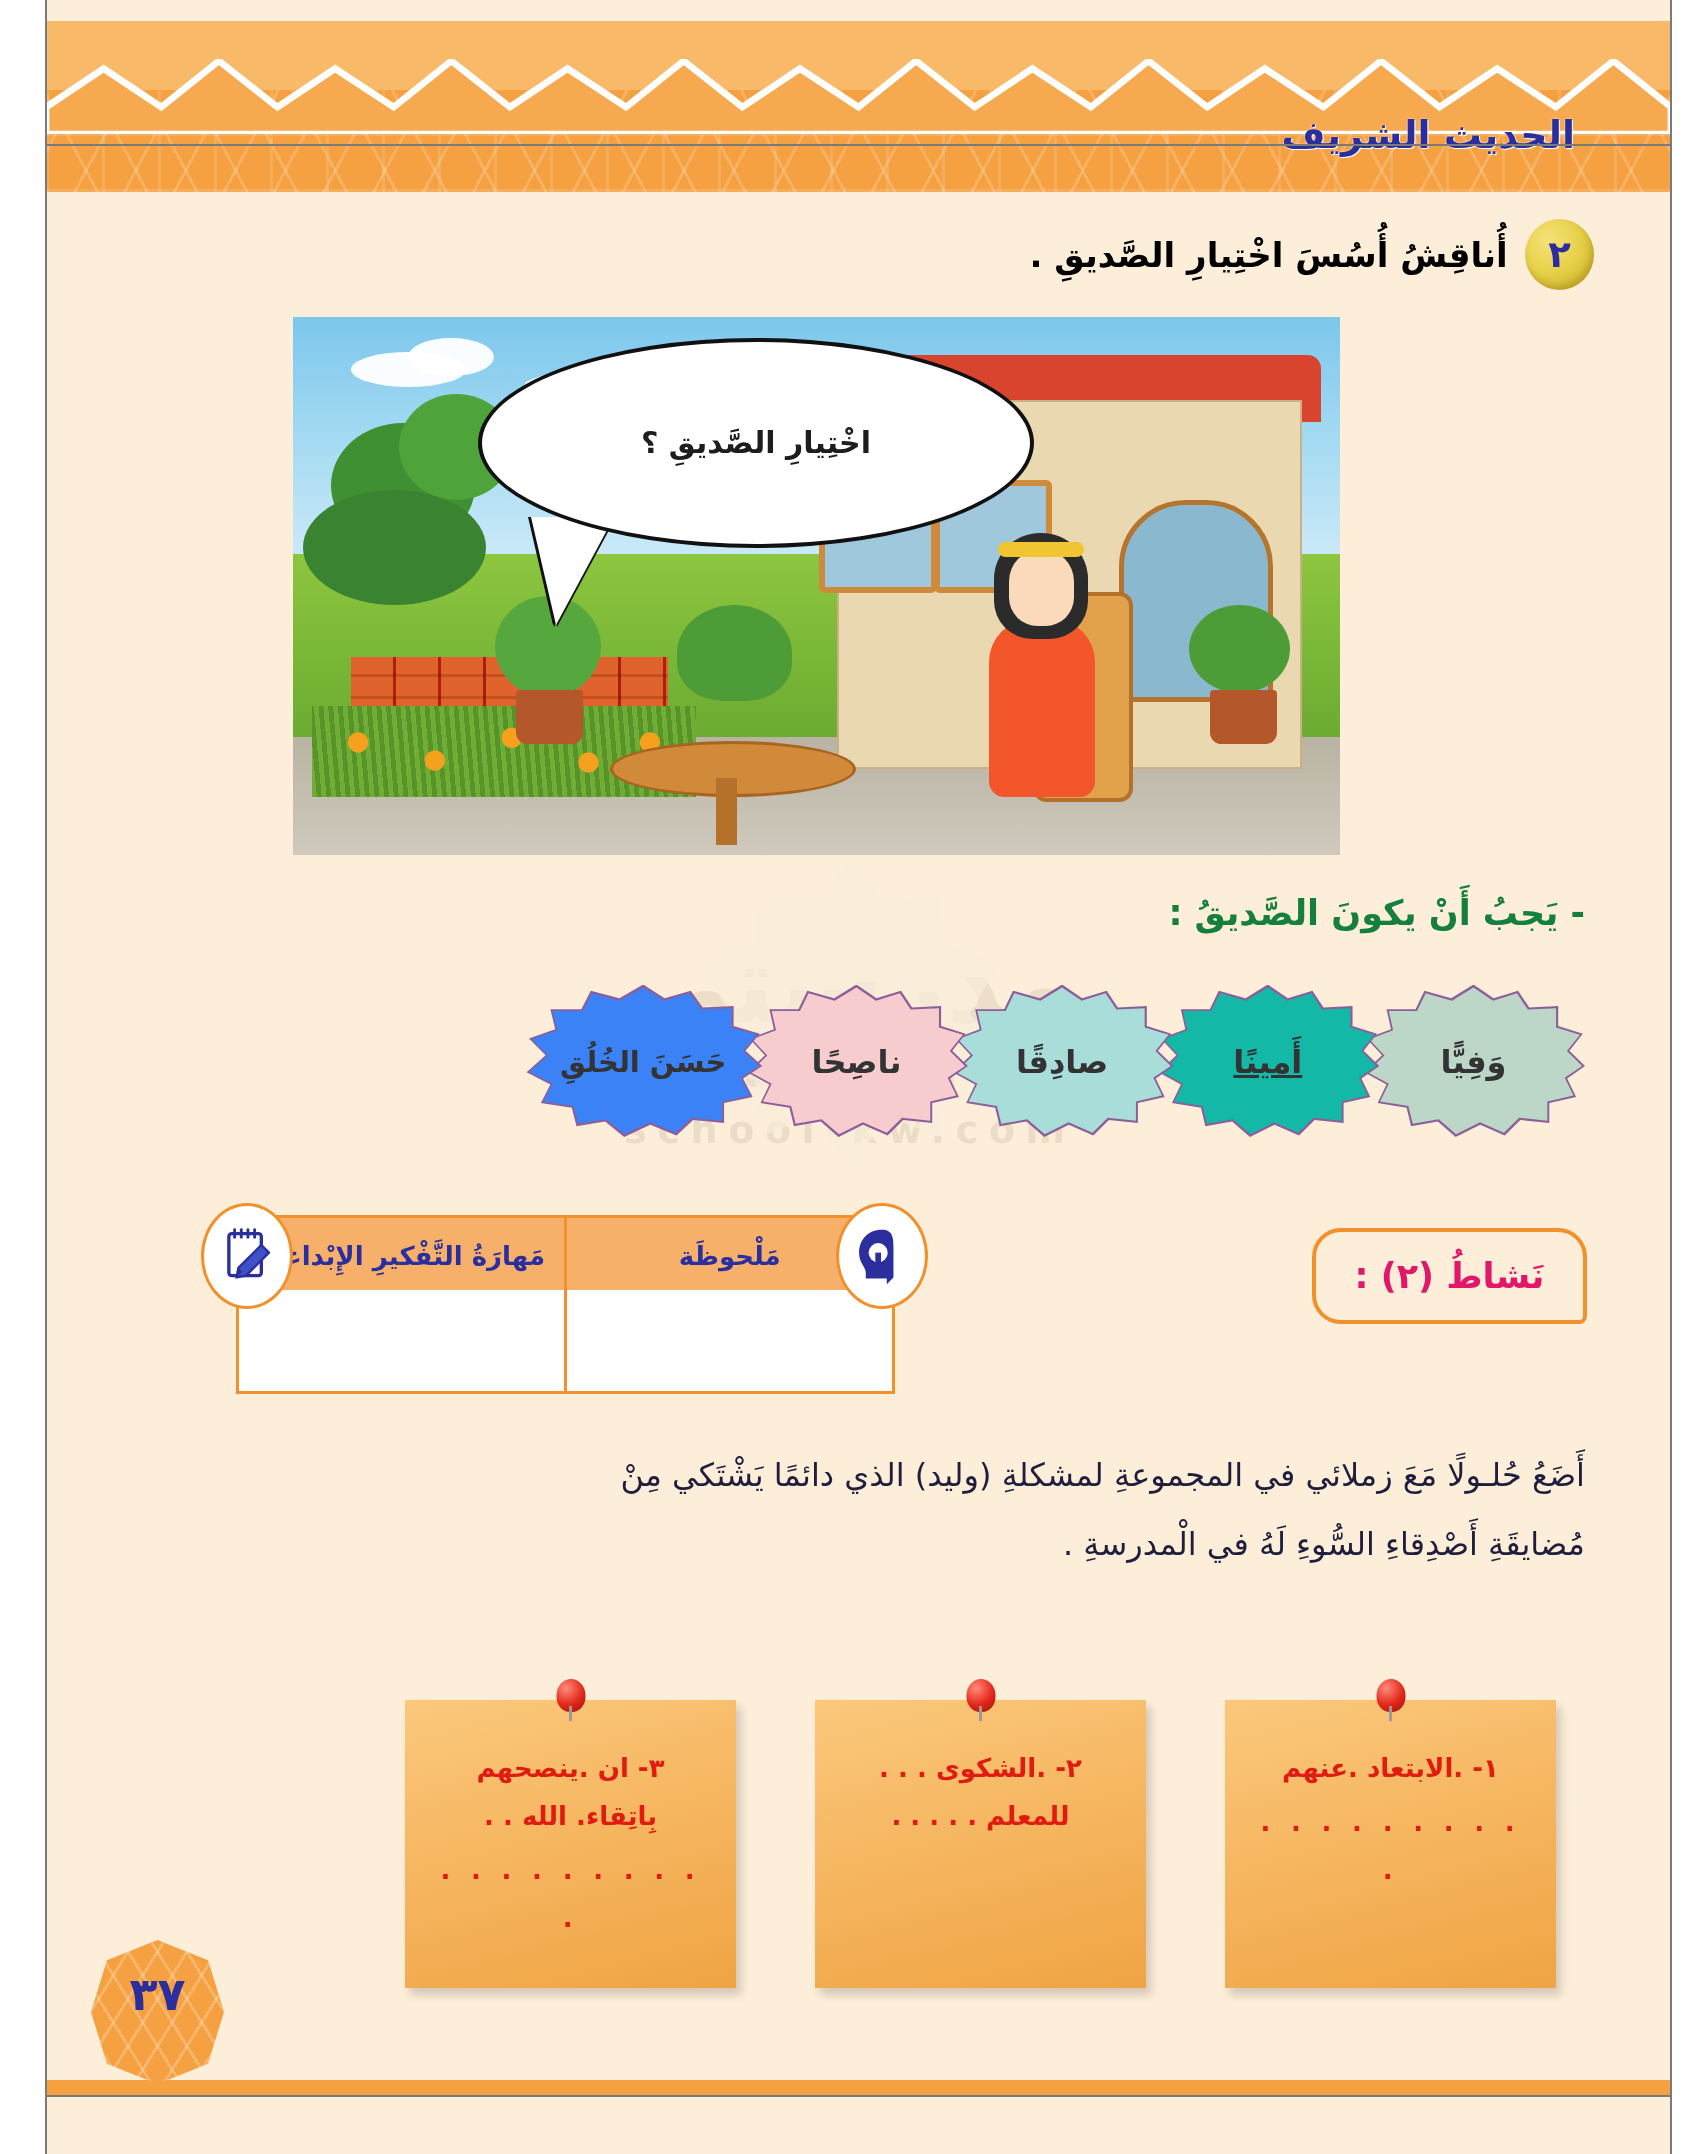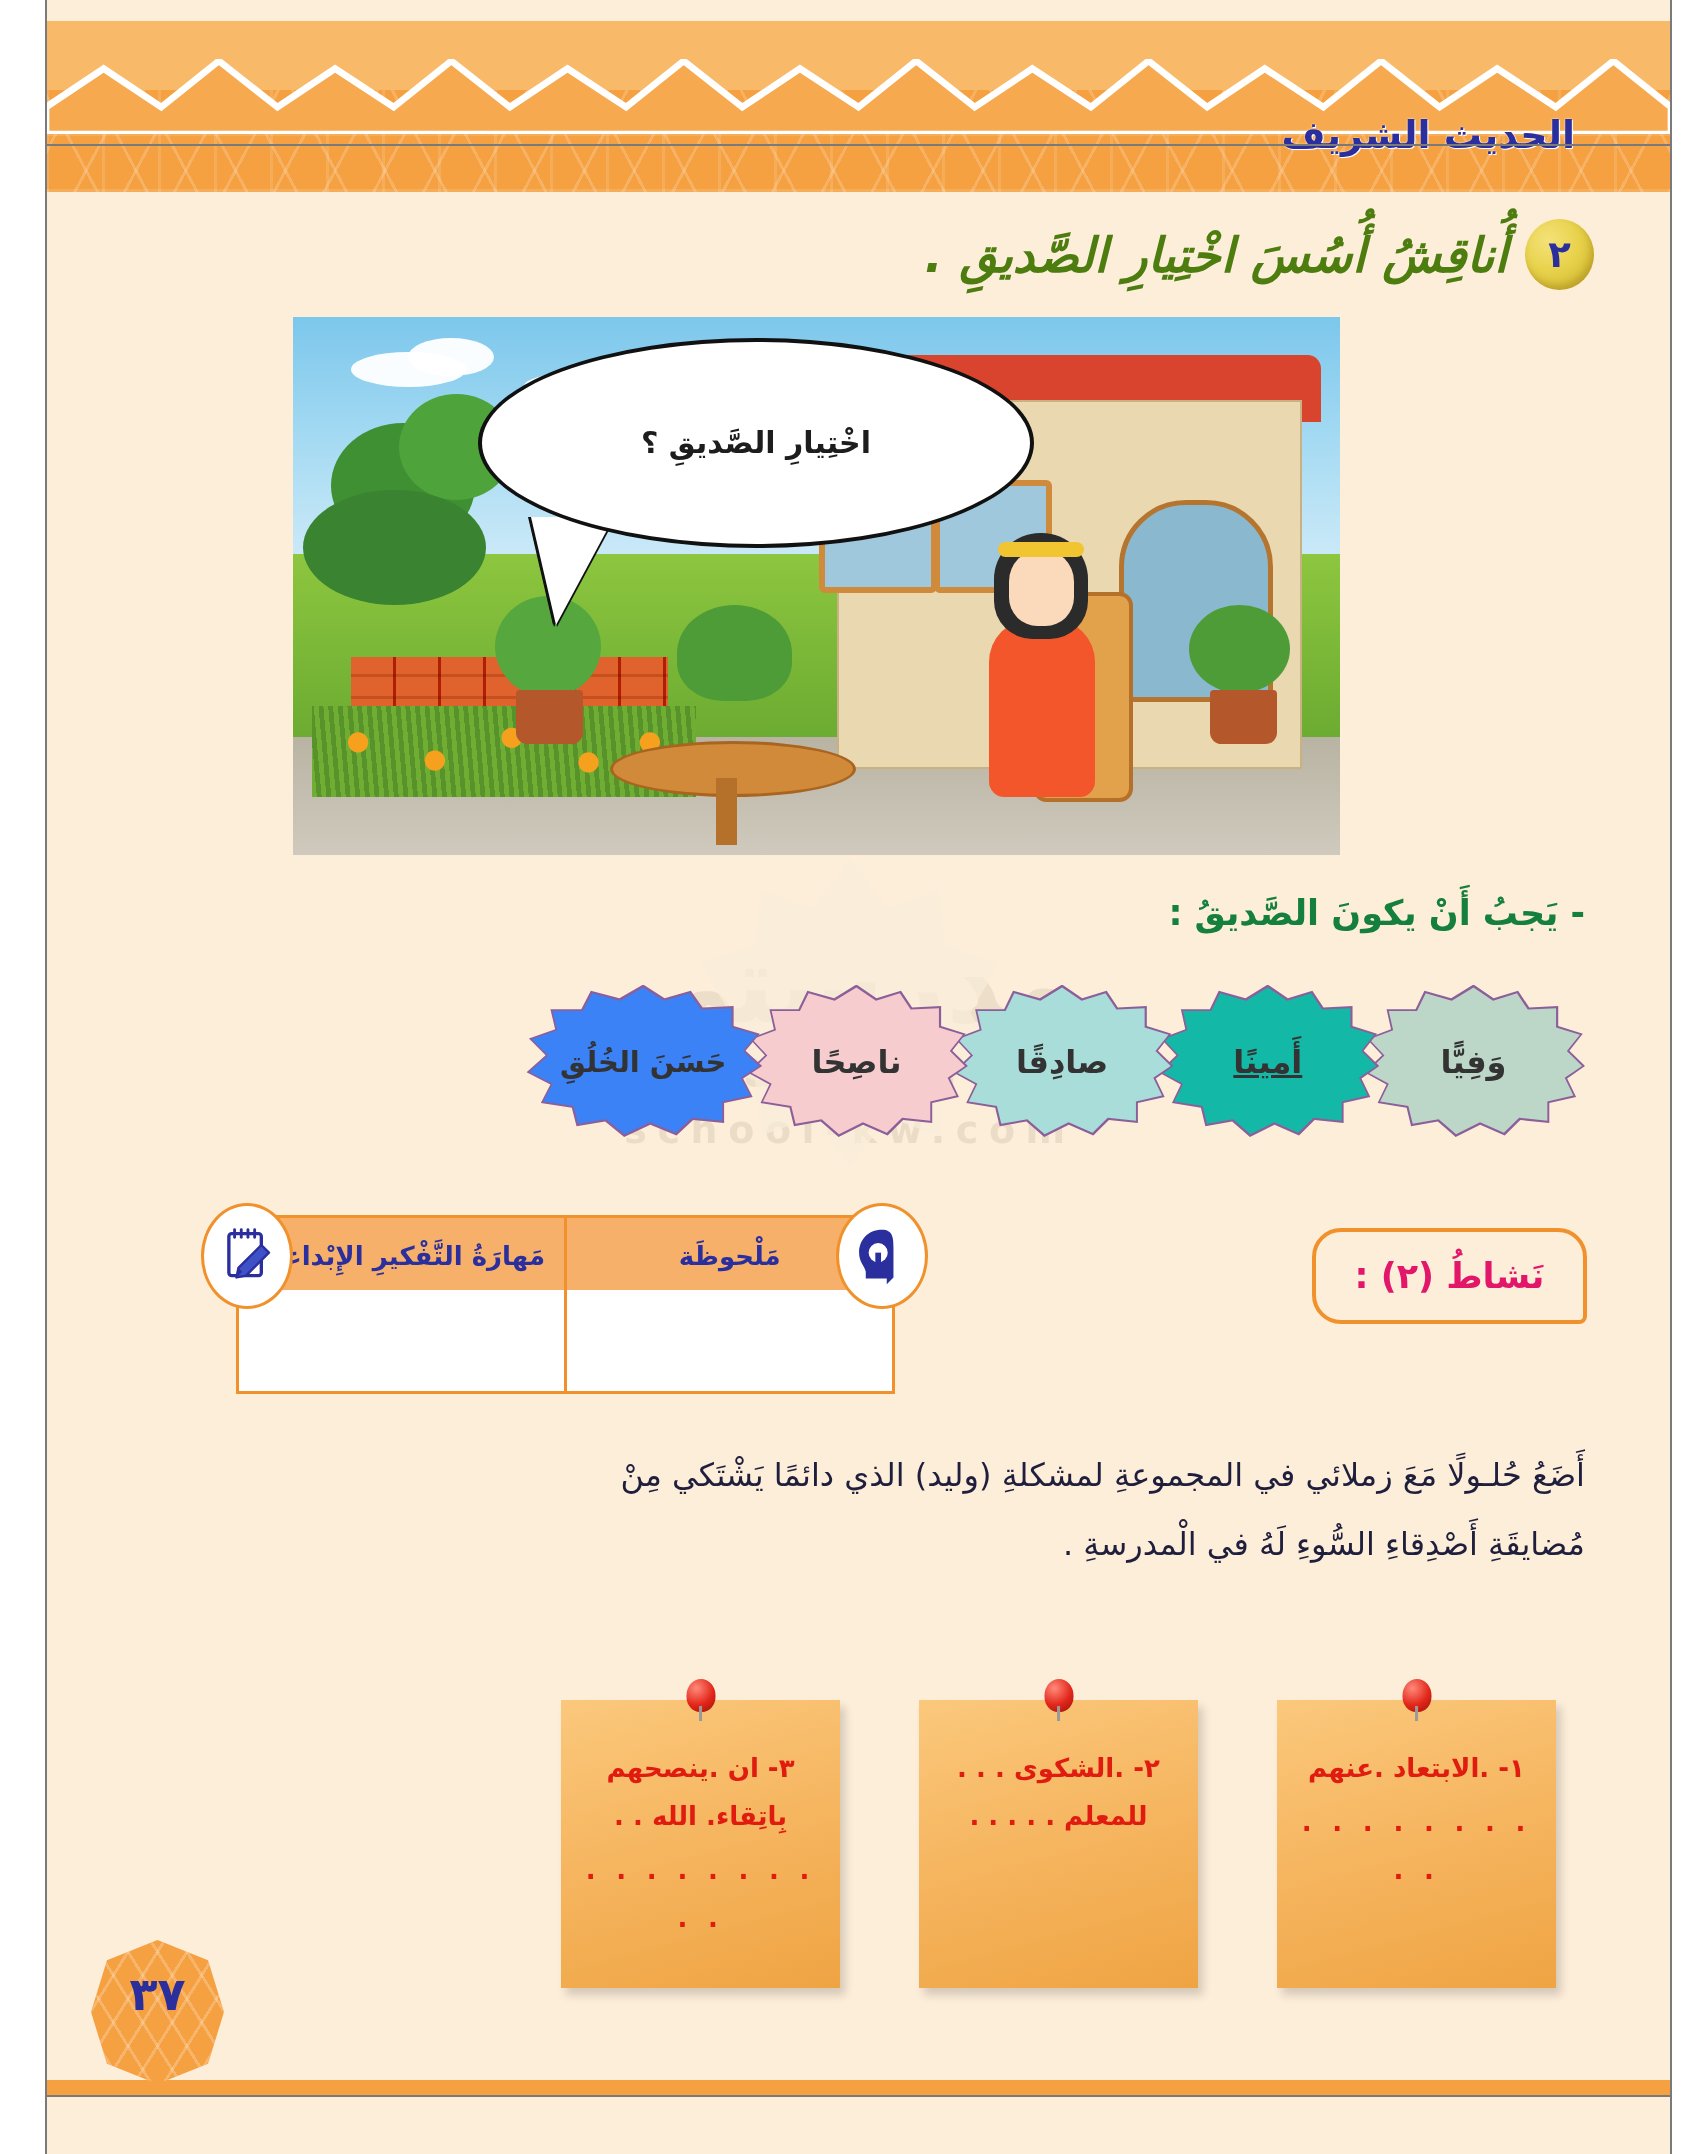--- a/index.html
+++ b/index.html
@@ -60,21 +60,21 @@
     direction:rtl;z-index:5;
   }
   .q-badge{
     width:69px;height:71px;border-radius:50%;flex:none;
     background:radial-gradient(circle at 34% 30%, #f4e27a 0%, #e8d24b 45%, #cbb02a 100%);
     color:#2b2f9e;font-size:37px;font-weight:bold;
     display:flex;align-items:center;justify-content:center;
     box-shadow:inset -2.9px -4.8px 7.7px rgba(140,110,10,.35);
   }
   .q-text{
-    font-size:48px;font-weight:bold;color:#4d7c0f;white-space:nowrap;font-style:italic;
+    font-size:34px;font-weight:bold;color:#000000;white-space:nowrap;
   }
 
   
   .illus{
     position:absolute;left:293px;top:317px;width:1047px;height:538px;
     overflow:hidden;z-index:5;background:#9fd8f2;
   }
   .sky{position:absolute;left:0;top:0;width:100%;height:46%;
     background:linear-gradient(#7cc7ec 0%, #a9dcf3 55%, #cdeaf8 100%);}
   .cloud{position:absolute;background:#fff;border-radius:50%;opacity:.95;}
@@ -213,21 +213,21 @@
     font-size:32px;line-height:2.15;color:#1f1f3d;text-align:justify;z-index:6;
   }
 
   
   .notes{
     position:absolute;right:144px;top:1700px;width:1364px;height:331px;
     display:flex;flex-direction:row;justify-content:flex-start;gap:79px;
     direction:rtl;z-index:6;
   }
   .note{
-    position:relative;width:279px;height:288px;
+    position:relative;width:331px;height:288px;
     background:linear-gradient(165deg,#fbc87c 0%,#f5b35c 55%,#efa443 100%);
     box-shadow:4.8px 6.7px 8.6px rgba(0,0,0,.16);
     padding:44px 21px 0 21px;box-sizing:border-box;
     font-size:26px;font-weight:bold;color:#e01b10;direction:rtl;
     line-height:1.85;text-align:center;
   }
   .note .dots{letter-spacing:5.8px;display:block;margin-top:5.8px;color:#e01b10;}
   .pin{
     position:absolute;left:50%;top:-21px;transform:translateX(-50%);
     width:29px;height:33px;border-radius:50% 50% 46% 46%;

